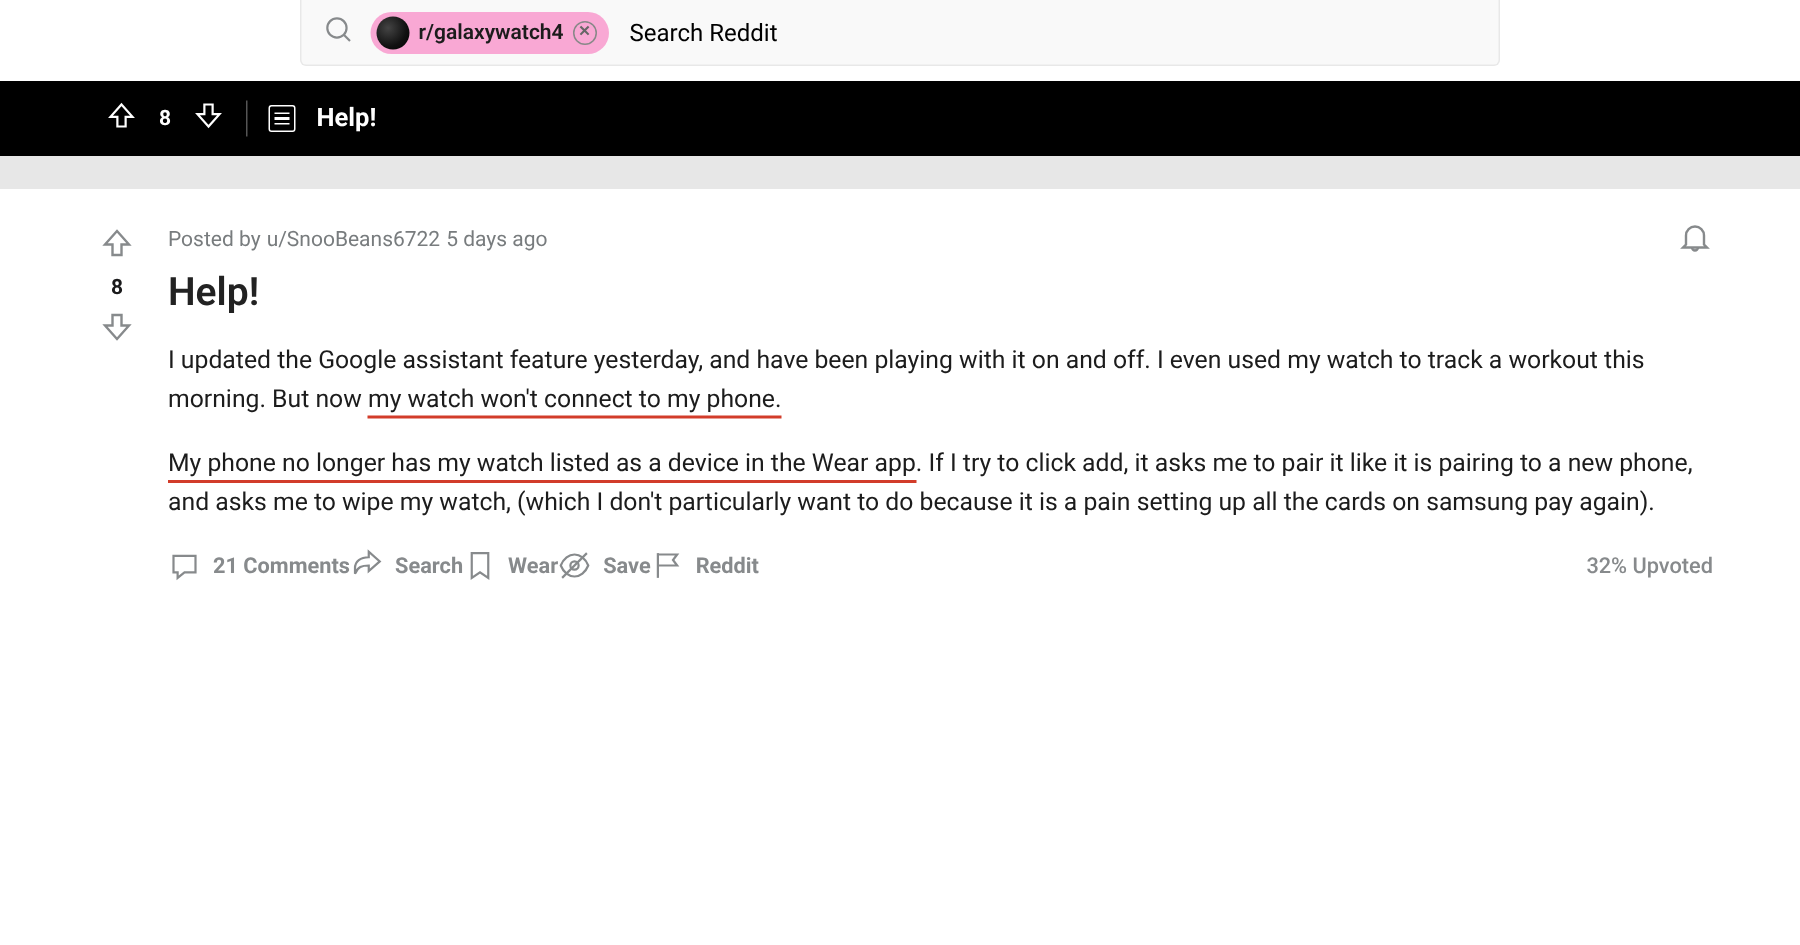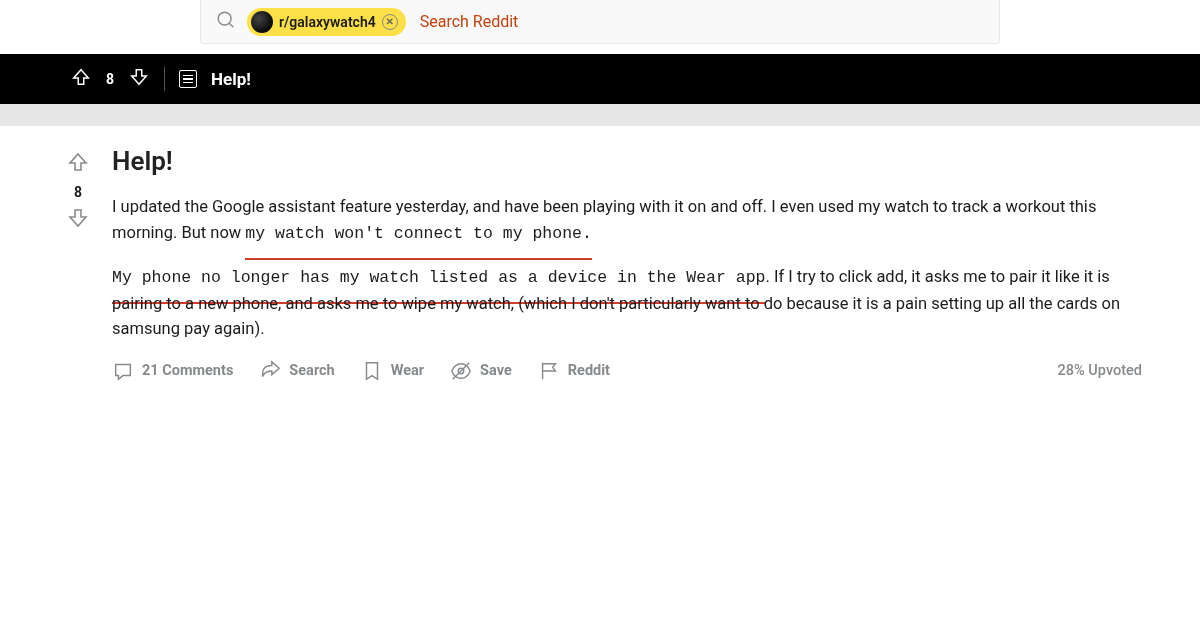--- a/index.html
+++ b/index.html
@@ -20,42 +20,42 @@
     border-top: none;
     border-top-left-radius: 0;
     border-top-right-radius: 0;
     padding: 0 14px;
     background: #f9f9f9;
   }
   .search-icon svg { width: 22px; height: 22px; }
   .chip {
     display: inline-flex;
     align-items: center;
-    background: #fde047;
+    background: #f9a8d4;
     border-radius: 18px;
     padding: 3px 8px 3px 4px;
     margin-left: 10px;
     font-size: 14px;
     font-weight: 600;
     color: #1c1c1c;
     gap: 6px;
   }
   .chip .avatar {
     width: 22px; height: 22px; border-radius: 50%;
     background: radial-gradient(circle at 35% 35%, #444 0%, #111 60%, #000 100%);
   }
   .chip .close {
     width: 16px; height: 16px; border-radius: 50%;
     border: 1px solid #888;
     display: inline-flex; align-items: center; justify-content: center;
     font-size: 10px; color: #666; line-height: 1;
   }
   .search-placeholder {
     margin-left: 14px;
-    color: #c2410c;
+    color: #000000;
     font-size: 16px;
   }
   .sticky-header {
     background: #000;
     color: #fff;
     display: flex;
     align-items: center;
     height: 50px;
     padding: 0 70px;
     gap: 14px;
@@ -94,25 +94,24 @@
     font-size: 26px; font-weight: 600; color: #222;
     margin-bottom: 18px;
   }
   .post-text p {
     font-size: 16.5px; line-height: 1.55; color: #1c1c1c;
     margin-bottom: 18px;
   }
   .ul1, .ul2 {
     display: inline;
     border-bottom: 2.5px solid #d23c2a;
-    padding-bottom: 15px;
-    font-family: Liberation Mono, monospace;
+    padding-bottom: 1px;
   }
   .actions {
-    display: flex; align-items: center; gap: 26px;
+    display: flex; align-items: center; 
     color: #878a8c; font-size: 14.5px; font-weight: 700;
     margin-top: 4px;
   }
   .action {
     display: inline-flex; align-items: center; gap: 8px;
   }
   .action svg { width: 22px; height: 22px; }
   .upvoted-pct { margin-left: auto; font-weight: 500; color: #878a8c; }
   svg { stroke: currentColor; fill: none; stroke-width: 1.6; }
   .sticky-header svg { stroke: #fff; }
@@ -170,20 +169,31 @@
     </span>
     <span class="score">8</span>
     <span>
       <svg width="24" height="24" viewBox="0 0 24 24">
           <path d="M12 20 L4 11 L9 11 L9 4 L15 4 L15 11 L20 11 Z"></path>
         </svg>
     </span>
   </div>
 
   <div class="post-body">
+    <div class="byline">
+      <span>Posted by </span>
+      <span class="user">u/SnooBeans6722</span>
+      <span> 5 days ago</span>
+      <span class="bell">
+        <svg width="24" height="24" viewBox="0 0 24 24">
+            <path d="M6 17 L6 11 C6 7.7 8.7 5 12 5 C15.3 5 18 7.7 18 11 L18 17 L20 19 L4 19 Z"></path>
+            <path d="M10 19 C10 20.1 10.9 21 12 21 C13.1 21 14 20.1 14 19"></path>
+          </svg>
+      </span>
+    </div>
 
     <div class="post-title">Help!</div>
 
     <div class="post-text">
       <p><span>I updated the Google assistant feature yesterday, and have been playing with it on and off. I even used my watch to track a workout this morning. But now </span><span class="ul1">my watch won't connect to my phone.</span></p>
       <p><span class="ul2">My phone no longer has my watch listed as a device in the Wear app</span><span>. If I try to click add, it asks me to pair it like it is pairing to a new phone, and asks me to wipe my watch, (which I don't particularly want to do because it is a pain setting up all the cards on samsung pay again).</span></p>
     </div>
 
     <div class="actions">
       <span class="action">
@@ -212,16 +222,16 @@
           </svg>
         <span>Save</span>
       </span>
       <span class="action">
         <svg viewBox="0 0 24 24">
             <path d="M5 3 L5 21"></path>
             <path d="M5 4 L19 4 L16 8 L19 12 L5 12"></path>
           </svg>
         <span>Reddit</span>
       </span>
-      <span class="upvoted-pct">28% Upvoted</span>
+      <span class="upvoted-pct">32% Upvoted</span>
     </div>
   </div>
 </div>
 
 </body></html>

